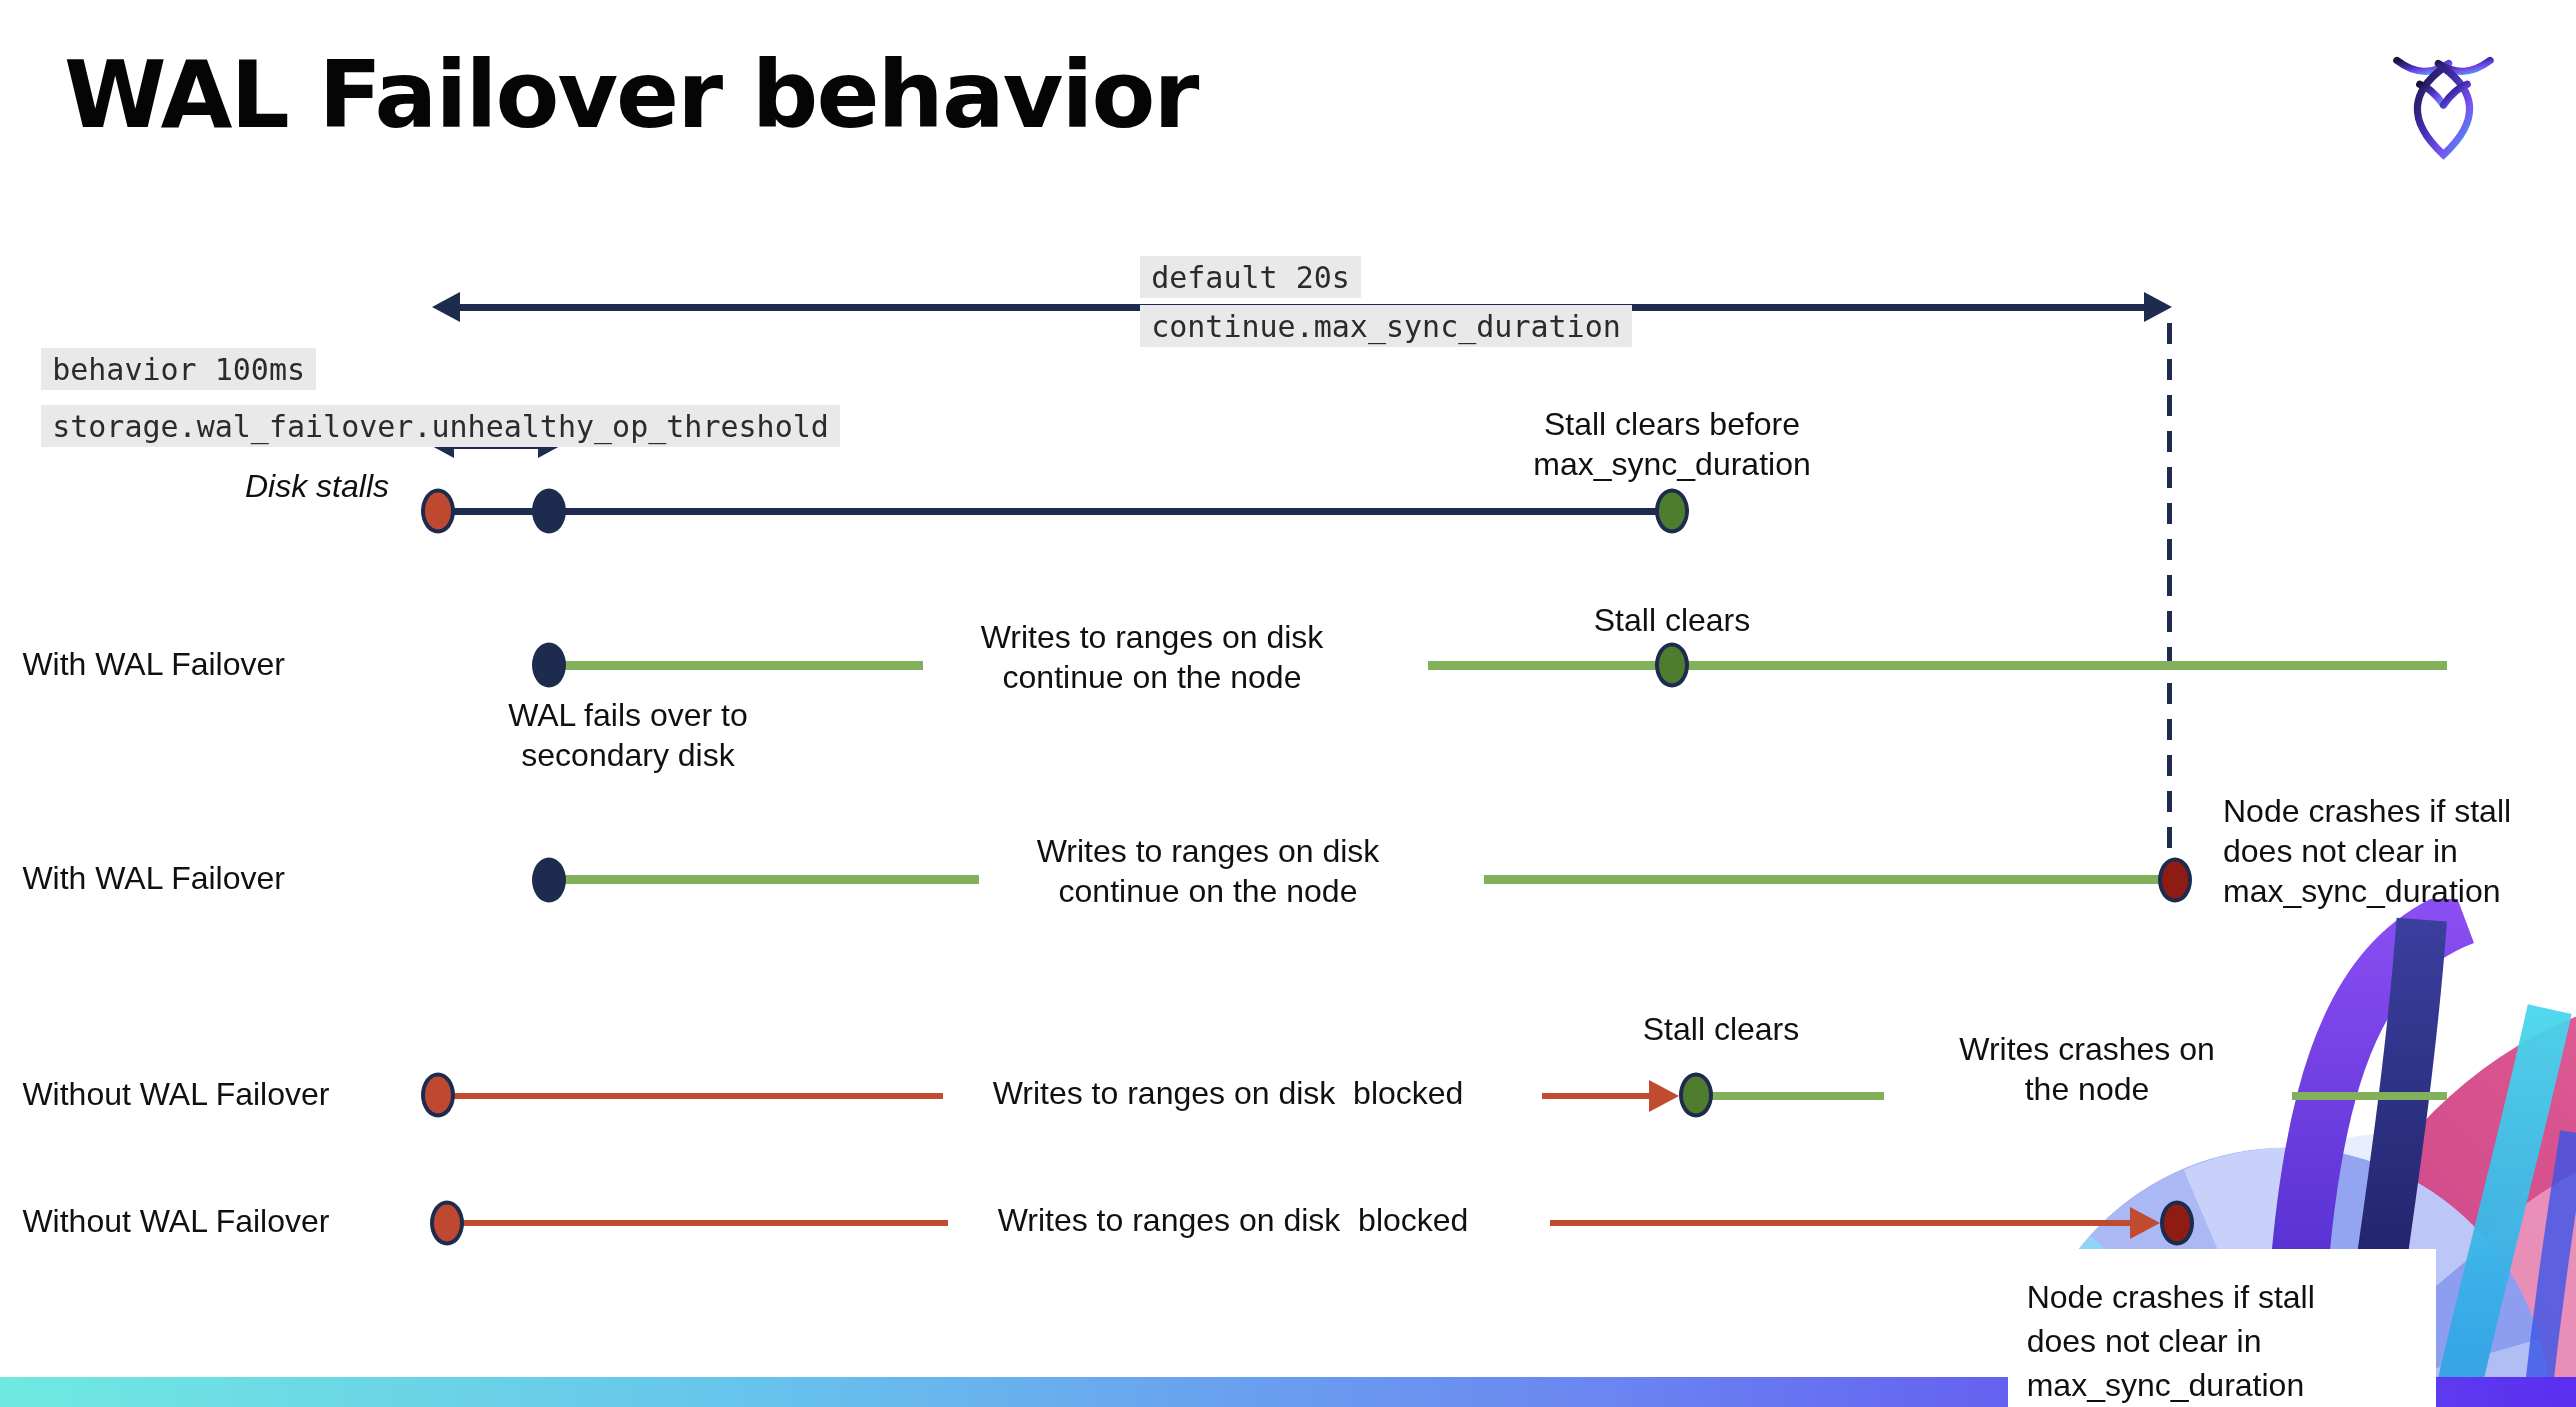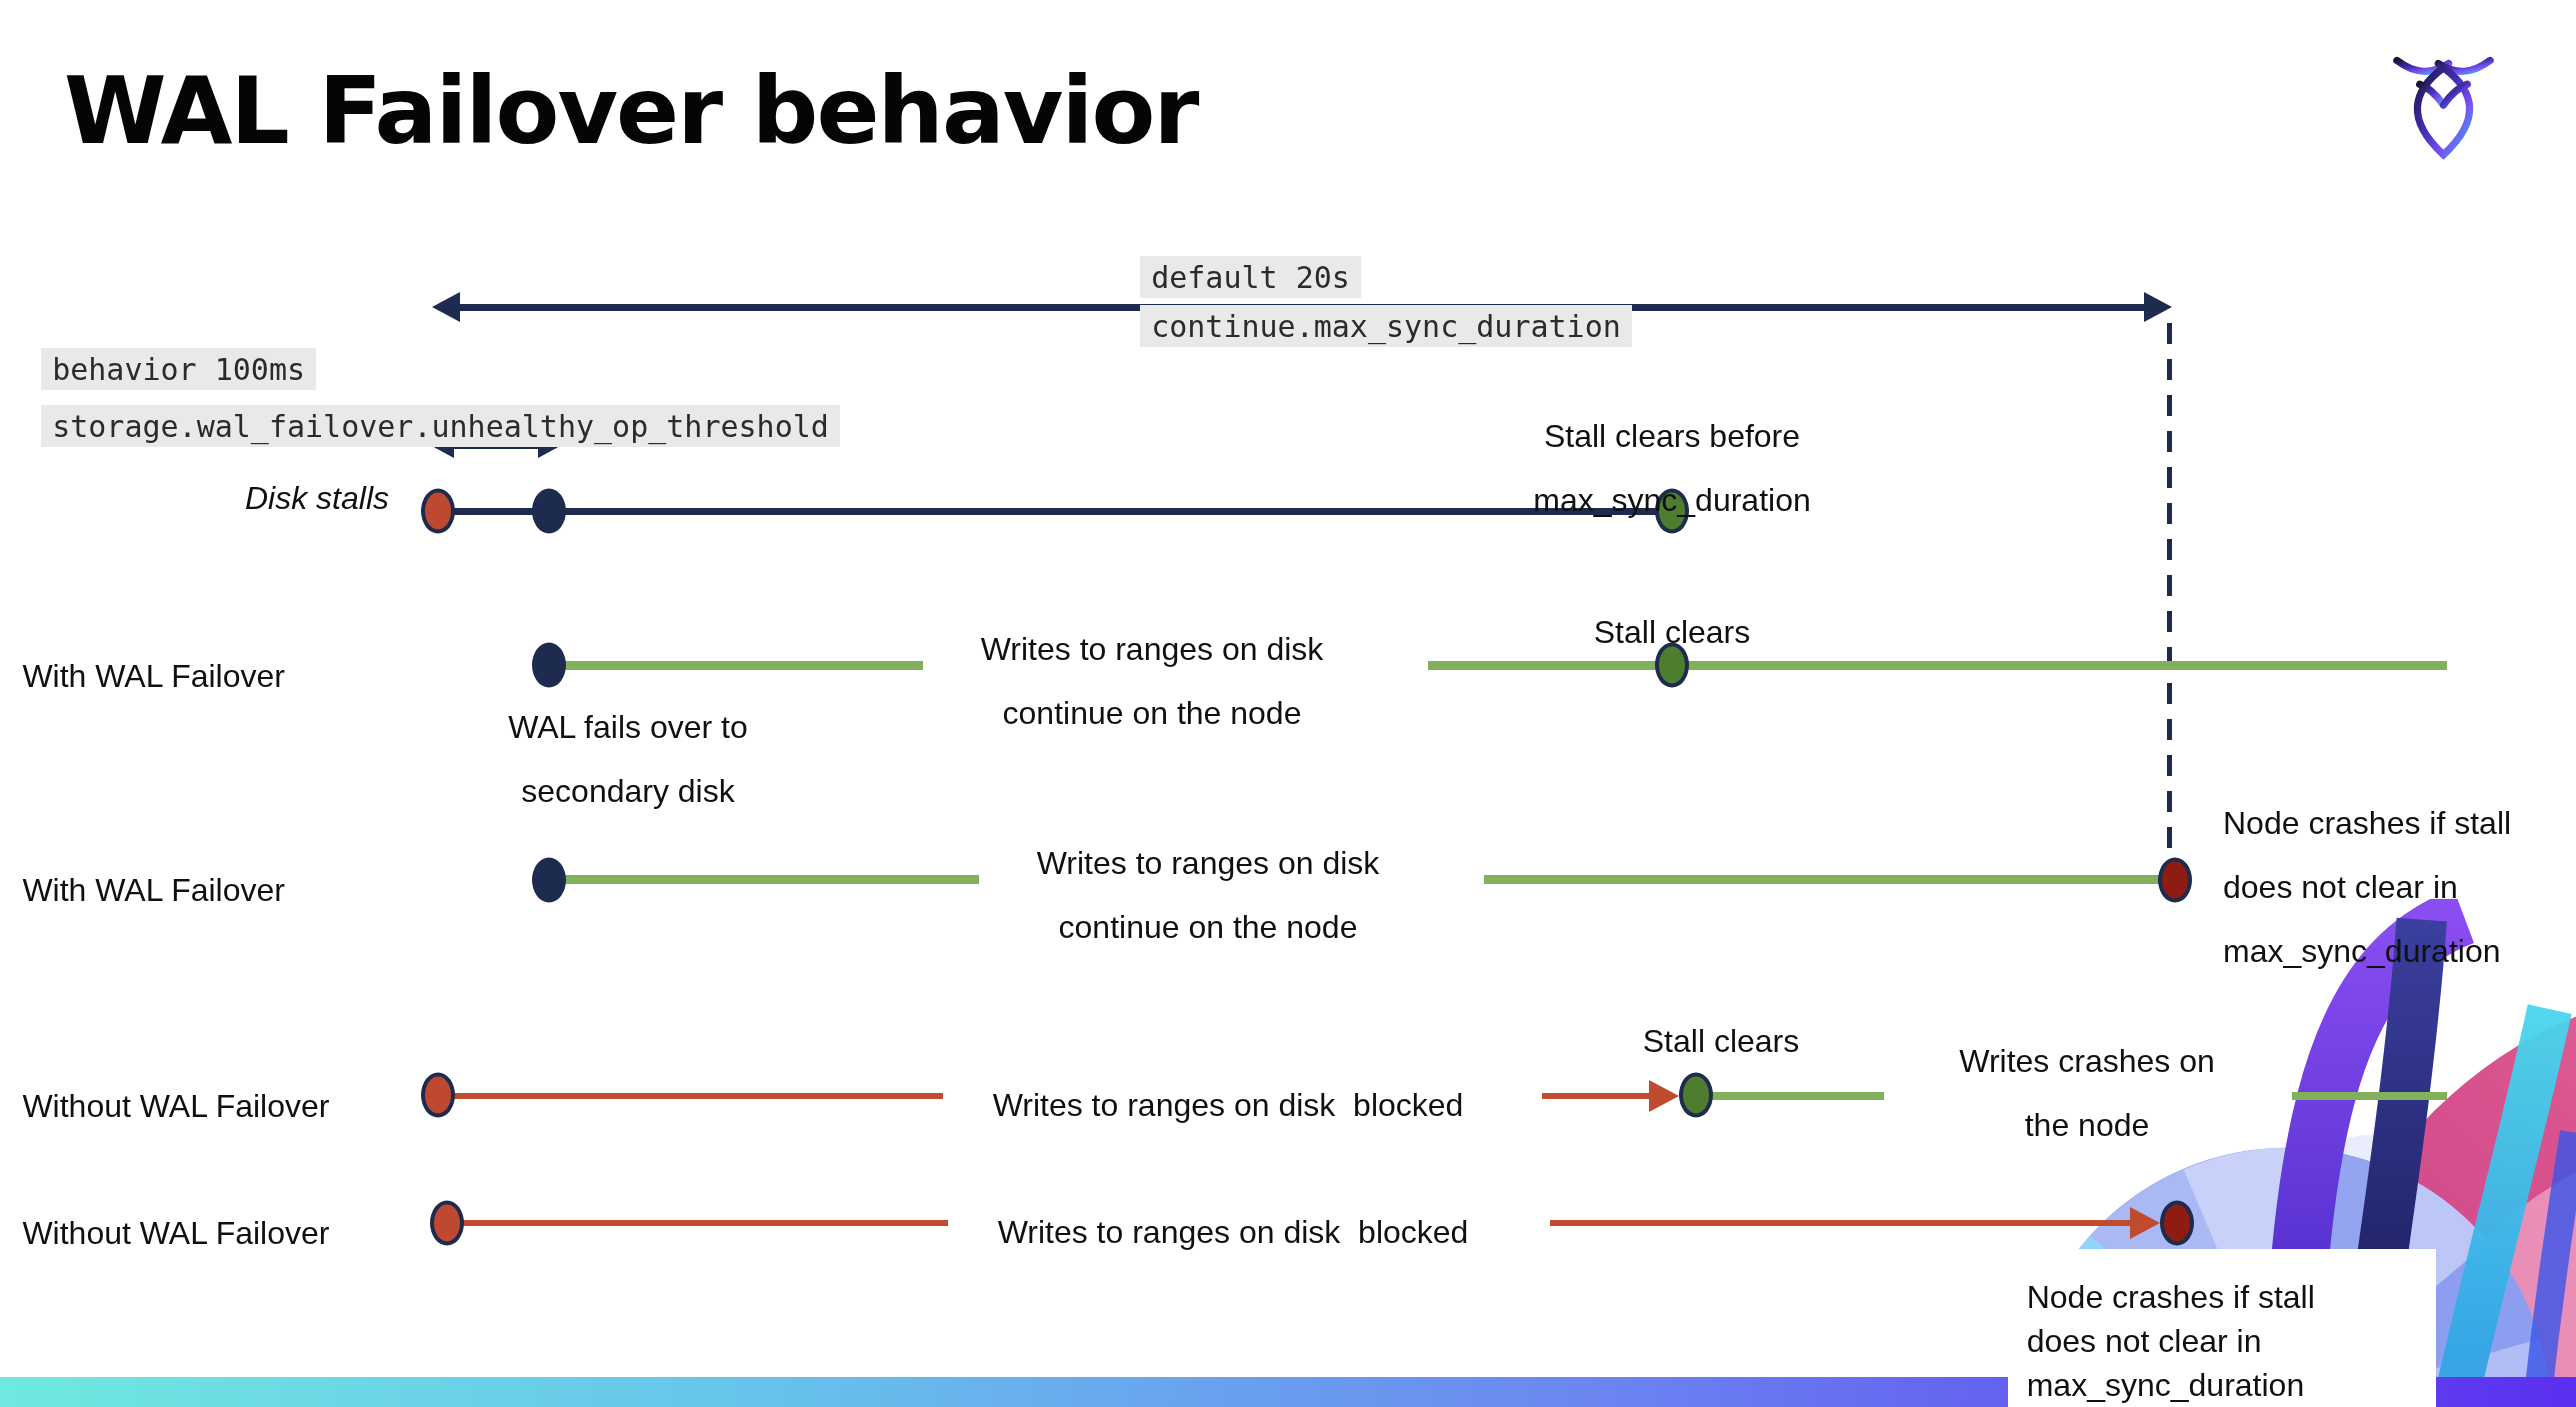--- a/index.html
+++ b/index.html
@@ -1,22 +1,22 @@
 <!DOCTYPE html>
 <html style="font-size:15px"><head>
 <meta charset="utf-8">
 <style>
   html,body{margin:0;padding:0;background:#ffffff;}
   #slide{position:relative;width:2576px;height:1408px;background:#ffffff;overflow:hidden;
          font-family:"Liberation Sans",sans-serif;color:#101010;}
 
   
   .title{position:absolute;left:64px;top:41px;font-family:"DejaVu Sans",sans-serif;
-         font-weight:800;font-size:93px;letter-spacing:-1.9px;color:#050505;z-index:8;margin-top:16px;}
-  .ann{position:absolute;font-size:32px;line-height:64px;color:#101010;z-index:7;
+         font-weight:800;font-size:93px;letter-spacing:-1.9px;color:#050505;z-index:8;}
+  .ann{position:absolute;font-size:32px;line-height:40px;color:#101010;z-index:7;
        white-space:pre-wrap;}
   .center{text-align:center;}
   .right{text-align:right;}
   .code{position:absolute;font-family:"DejaVu Sans Mono","Liberation Mono",monospace;
         font-size:30px;color:#2b2b2b;background:#e9e9e9;padding:3.7px 11.2px;z-index:9;
         white-space:nowrap;}
 
   
   .line{position:absolute;z-index:5;}
   .navy-line{background:#1d2b4e;height:6.5px;}

